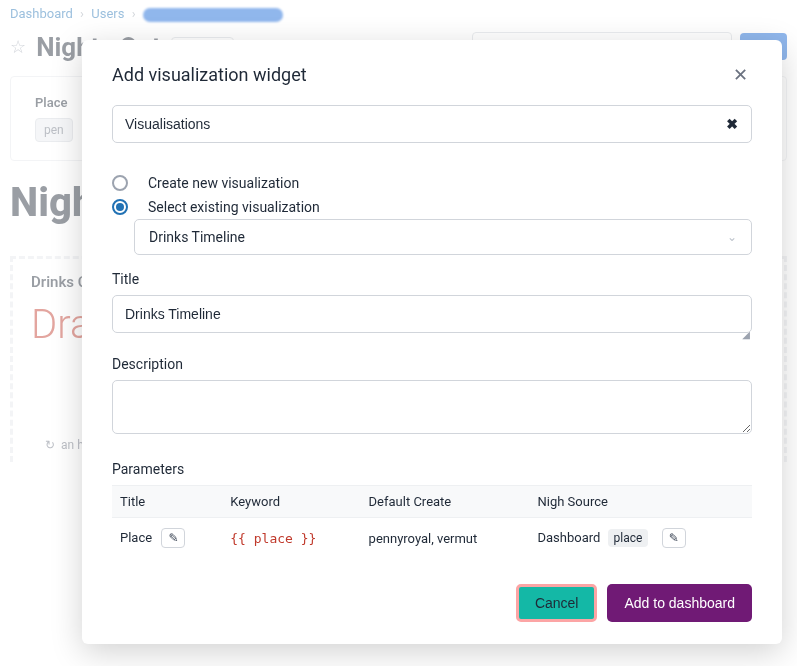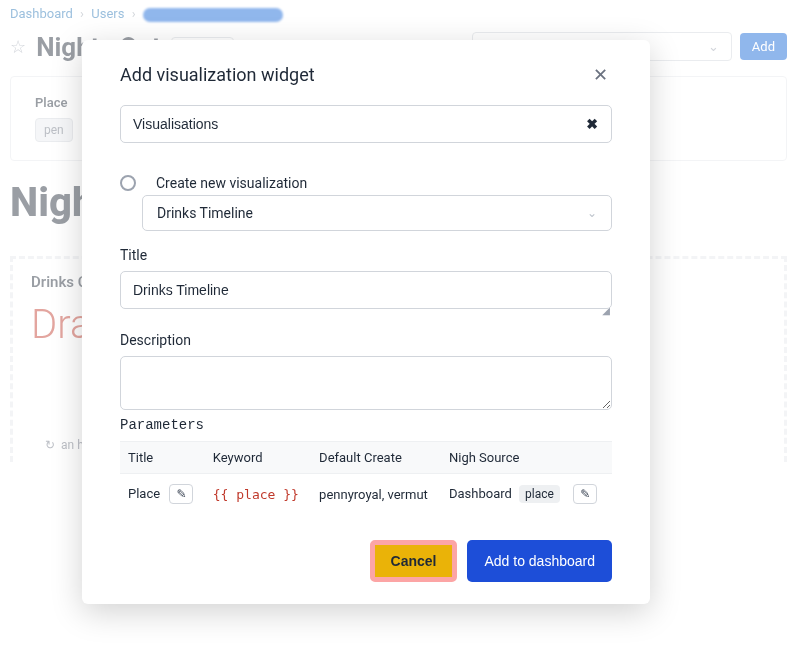--- a/index.html
+++ b/index.html
@@ -37,25 +37,25 @@
     .dash { border-top:3px dashed #e5e7eb; border-left:3px dashed #e5e7eb; border-right:3px dashed #e5e7eb; border-bottom:none; margin:6px 10px 0; padding:14px 18px 0; }
     .dashtitle { font-size:15px; font-weight:600; margin-bottom:10px;}
     .red { color:#c0392b; font-size:40px; font-weight:300; }
     .ago-row { padding:10px 14px; color:#6b7280; font-size:12px; display:flex; align-items:center; gap:6px;}
     
     .overlay { position:absolute; inset:0; background:rgba(255,255,255,0.55);}
     
     .modal {
       position:absolute;
       left:82px; top:40px;
-      width:568px;
+      width:700px;
       background:#fff;
       border-radius:6px;
       box-shadow: 0 8px 32px rgba(0,0,0,0.18);
-      padding:22px 38px;
+      padding:22px 30px;
     }
     .modal-header { display:flex; justify-content:space-between; align-items:center; margin-bottom:18px;}
     .modal-title { font-size:18px; font-weight:400; color:#1f2937;}
     .close { color:#6b7280; cursor:pointer; font-size:18px; padding:2px 4px;}
     .field-wrap { position:relative; margin-bottom:28px;}
     .text-input {
       width:100%; border:1px solid #d1d5db; border-radius:5px;
       padding:10px 34px 10px 12px; font-size:14px; color:#1f2937;
     }
     .clearx { position:absolute; right:14px; top:50%; transform:translateY(-50%); color:#1f2937; font-weight:700; cursor:pointer;}
@@ -68,34 +68,34 @@
       margin-left:22px; border:1px solid #d1d5db; border-radius:5px;
       padding:9px 14px; display:flex; justify-content:space-between; align-items:center;
       color:#1f2937; font-size:14px; cursor:pointer;
     }
     .select-caret { color:#bfc5cd; font-size:12px;}
     .sect-label { font-size:14px; margin:16px 0 8px; color:#1f2937;}
     .textarea {
       width:100%; border:1px solid #d1d5db; border-radius:5px;
       padding:10px 12px; font-size:14px; min-height:50px; resize:both;
     }
-    .params-title { font-size:14px; margin:4px 0 8px;font-family:Liberation Mono, monospace;}
+    .params-title { font-size:14px; margin:24px 0 8px;}
     .params-table { width:100%; border-collapse:collapse; font-size:13px;}
     .params-table thead th {
       text-align:left; font-weight:400; color:#1f2937; background:#f8f9fa;
       padding:8px 8px; border-top:1px solid #eef0f2; border-bottom:1px solid #eef0f2;
     }
     .params-table tbody td { padding:10px 8px; vertical-align:middle;}
     .pencil { display:inline-flex; border:1px solid #d1d5db; border-radius:4px; padding:2px 6px; margin-left:6px; cursor:pointer; color:#374151; font-size:12px;}
     .kwd { font-family: ui-monospace, "SFMono-Regular", Menlo, monospace; color:#c0392b; font-size:13px;}
     .badge { background:#eef0f2; border-radius:4px; padding:2px 6px; margin:0 4px; font-size:12px;}
     .modal-footer { display:flex; justify-content:flex-end; gap:10px; margin-top:26px;}
     .btn { border-radius:5px; padding:8px 16px; font-size:14px; cursor:pointer; border:1px solid transparent;}
-    .btn-secondary { background:#eab308; border:5px solid #fca5a5; color:#1f2937;font-weight:bold;}
-    .btn-primary { background:#1d4ed8; color:#fff;}
+    .btn-secondary { background:#14b8a6; border:3px solid #fca5a5; color:#1f2937;}
+    .btn-primary { background:#701a75; color:#fff;}
     .resize-corner { color:#9ca3af; font-size:10px; text-align:right; margin-top:-8px; padding-right:2px;}
   </style>
 </head>
 <body>
 
 <div class="bg">
   <div class="breadcrumb">
     <a>Dashboard</a>
     <span class="sep">›</span>
     <a>Users</a>
@@ -140,20 +140,26 @@
 
   <div class="field-wrap">
     <input class="text-input" value="Visualisations" style="">
     <span class="clearx">✖</span>
   </div>
 
   <div class="radiogroup">
     <div class="radio-row">
       <span class="radio-outer"></span>
       <span>Create new visualization</span>
+    </div>
+    <div class="radio-row">
+      <span class="radio-outer checked">
+          <span class="radio-inner"></span>
+        </span>
+      <span>Select existing visualization</span>
     </div>
     <div class="select-box">
       <span>Drinks Timeline</span>
       <span class="select-caret">⌄</span>
     </div>
   </div>
 
   <div class="sect-label">Title</div>
   <div class="field-wrap" style="margin-bottom:4px;">
     <input class="text-input" style="padding-right: 12px;" value="Drinks Timeline">

